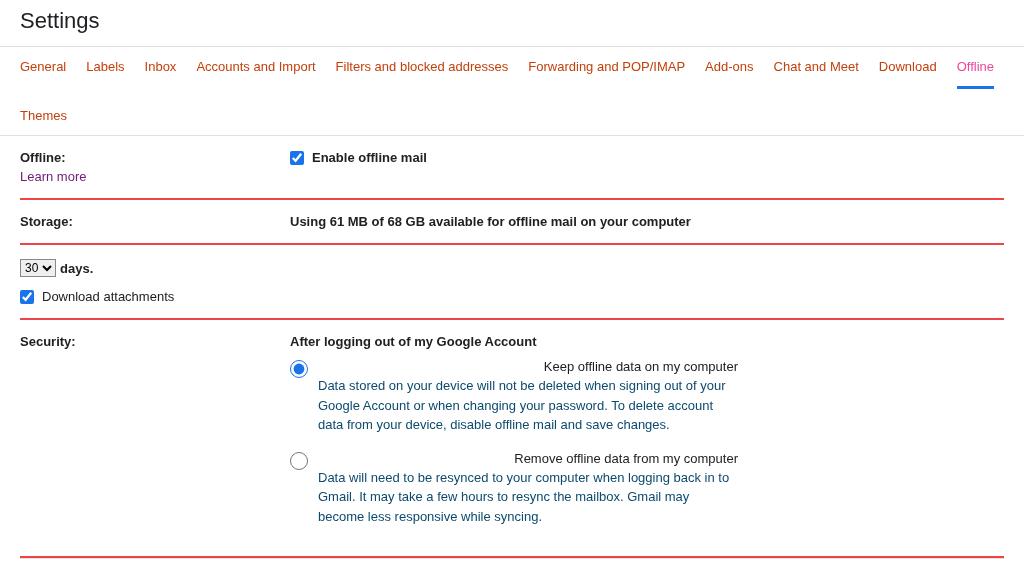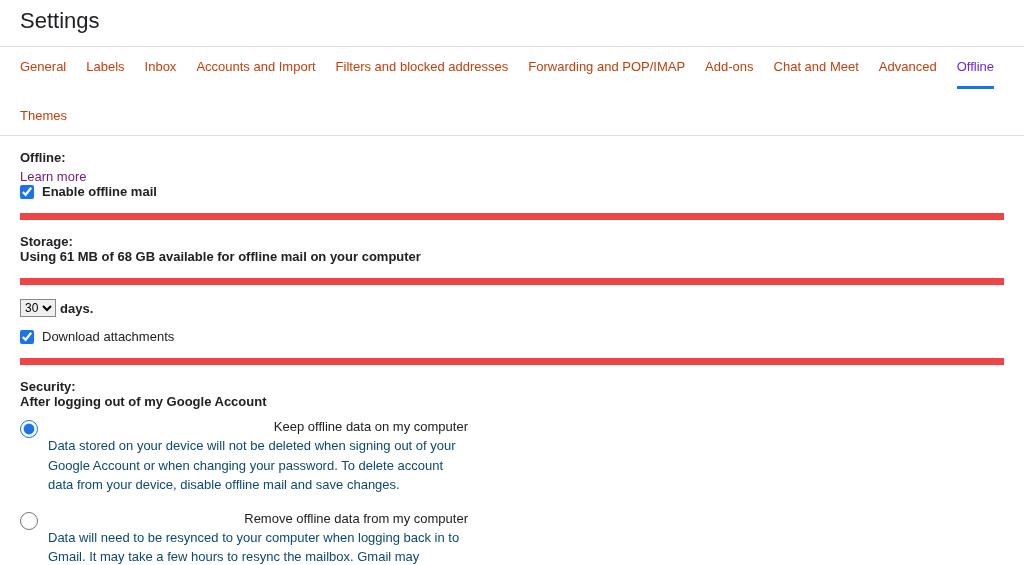--- a/index.html
+++ b/index.html
@@ -27,34 +27,33 @@
       border-bottom: 1px solid #e0e0e0;
     }
     .tab {
       color: #c2410c;
       font-size: 13px;
       padding-bottom: 12px;
       cursor: pointer;
       white-space: nowrap;
     }
     .tab.active {
-      color: #6d28d9;
+      color: #ec4899;
       border-bottom: 3px solid #1a73e8;
       margin-bottom: -1px;
       font-weight: 500;
     }
     .settings-body {
       padding: 0 20px;
     }
     .row {
       display: flex;
       padding: 14px 0;
-      border-bottom: 7px solid #ef4444;
-      font-size: 13px;
-      flex-direction: column;
+      border-bottom: 2px solid #ef4444;
+      font-size: 13px;
     }
     .row:last-of-type { border-bottom: none; }
     .row-label {
       width: 270px;
       font-weight: 700;
       color: #202124;
       flex-shrink: 0;
     }
     .row-label a {
       display: block;
@@ -143,21 +142,21 @@
 
 <div class="tabs">
   <div class="tab">General</div>
   <div class="tab">Labels</div>
   <div class="tab">Inbox</div>
   <div class="tab">Accounts and Import</div>
   <div class="tab">Filters and blocked addresses</div>
   <div class="tab">Forwarding and POP/IMAP</div>
   <div class="tab">Add-ons</div>
   <div class="tab">Chat and Meet</div>
-  <div class="tab">Advanced</div>
+  <div class="tab">Download</div>
   <div class="tab active">Offline</div>
   <div class="tab">Themes</div>
 </div>
 
 <div class="settings-body">
 
   <div class="row">
     <div class="row-label">
       <span>Offline:</span>
       <a href="#">Learn more</a>

